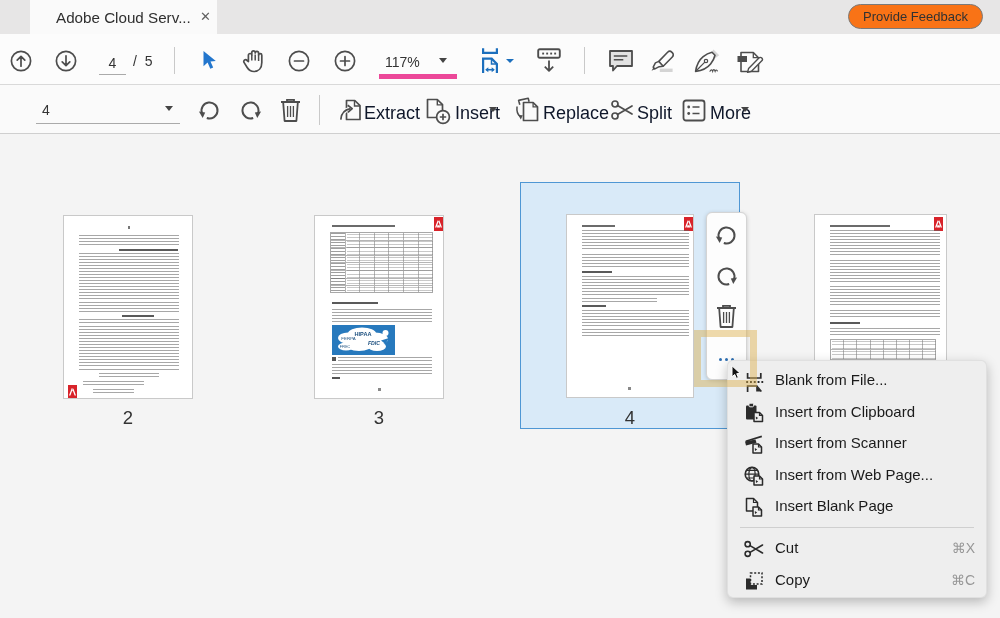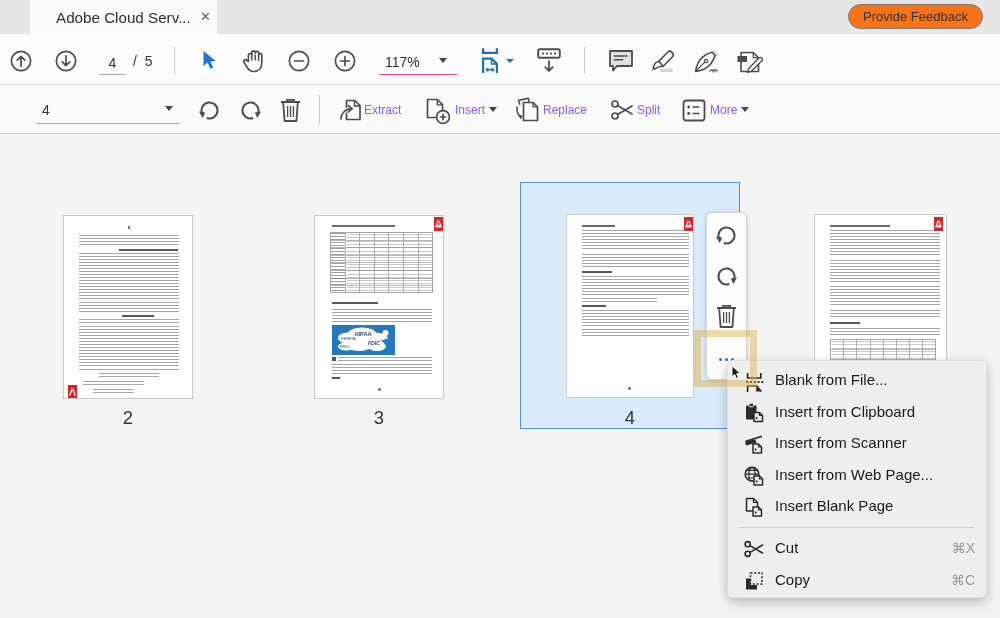--- a/index.html
+++ b/index.html
@@ -8,21 +8,21 @@
   
   #tabbar{left:0;top:0;width:1000px;height:34px;background:#e7e6e6;}
   #tab{left:30px;top:0;width:187px;height:34px;background:#fafafa;color:#2f2f2f;font-size:15.2px;}
   #tab .t{position:absolute;left:26px;top:9px;letter-spacing:0;}
   #tab .x{position:absolute;left:170px;top:9px;color:#5f5f5f;font-size:13px;}
   #feedback{left:848px;top:4px;width:133px;height:23px;background:#f97316;border:1.5px solid #7a7a7a;border-radius:13px;color:#323232;font-size:13px;text-align:center;line-height:23px;}
   
   #tb1{left:0;top:34px;width:1000px;height:50px;background:#fcfcfc;border-bottom:1px solid #d9d9d9;}
   #tb2{left:0;top:85px;width:1000px;height:48px;background:#fafafa;border-bottom:1px solid #cfcfcf;}
   .sep1{width:1px;background:#c9c9c9;}
-  .lbl{color:#8b5cf6;font-size:12px;}
+  .lbl{color:#0f172a;font-size:18px;}
   .caret{width:0;height:0;border-left:4.5px solid transparent;border-right:4.5px solid transparent;border-top:5px solid #444;}
   
   #content{left:0;top:134px;width:1000px;height:484px;background:#f4f4f4;}
   .page{background:#fff;border:1px solid #c9c9c9;box-sizing:border-box;overflow:hidden;}
   .pnum{color:#333;font-size:18.5px;}
   .tx{background-image:repeating-linear-gradient(to bottom,rgba(95,95,95,0.55) 0px,rgba(95,95,95,0.55) 1px,transparent 1px,transparent 3px);}
   .hd{background:#5a5a5a;height:2px;}
   #selbox{left:520px;top:182px;width:220px;height:247px;background:#d9eaf8;border:1.5px solid #4f97d4;box-sizing:border-box;}
   #vtb{left:706px;top:212px;width:41px;height:168px;background:#fdfdfd;border:1px solid #d4d4d4;border-radius:6px;box-shadow:0 1px 4px rgba(0,0,0,.18);box-sizing:border-box;}
   #ring{left:694px;top:330px;width:63px;height:57px;border:7px solid rgba(219,174,70,0.45);box-sizing:border-box;z-index:40;}
@@ -64,21 +64,21 @@
       <path d="M9.8 7.5v5M13.2 6.5v6M16.6 7.5v5.5" stroke="#4d4d4d" stroke-width="1.5" fill="none"></path>
     </svg>
   <svg class="abs" style="left:288px;top:50px;" width="22" height="22" viewBox="0 0 22 22">
       <circle cx="11" cy="11" r="9.6" fill="none" stroke="#4d4d4d" stroke-width="1.7"></circle>
       <path d="M6.5 11h9" stroke="#4d4d4d" stroke-width="1.7" stroke-linecap="round"></path>
     </svg>
   <svg class="abs" style="left:334px;top:50px;" width="22" height="22" viewBox="0 0 22 22">
       <circle cx="11" cy="11" r="9.6" fill="none" stroke="#4d4d4d" stroke-width="1.7"></circle>
       <path d="M6.5 11h9M11 6.5v9" stroke="#4d4d4d" stroke-width="1.7" stroke-linecap="round"></path>
     </svg>
-  <div class="abs" style="left:379px;top:51px;width:78px;height:23px;line-height:23px;border-bottom:1px solid #ec4899;font-size:14px;color:#333;">
+  <div class="abs" style="left:379px;top:51px;width:78px;height:23px;line-height:23px;border-bottom:5px solid #ec4899;font-size:14px;color:#333;">
       <span style="position:absolute;left:6px;">117%</span>
     </div>
   <div class="abs caret" style="left:439px;top:58px;"></div>
   <svg class="abs" style="left:480px;top:47px;" width="20" height="27" viewBox="0 0 20 27">
       <path d="M3.1 1.2v4.6h13.8V1.2" fill="none" stroke="#1c6fbd" stroke-width="2.2"></path>
       <path d="M3.1 26V11.7h8.6l5.2 5.2V26" fill="none" stroke="#1c6fbd" stroke-width="2.2"></path>
       <path d="M11.5 12v5h5" fill="none" stroke="#1c6fbd" stroke-width="1.5"></path>
       <path d="M6.2 22.7h7.6" stroke="#1c6fbd" stroke-width="1.6"></path>
       <path d="M8.3 20.2 5.2 22.7l3.1 2.5z" fill="#1c6fbd"></path>
       <path d="M11.7 20.2l3.1 2.5-3.1 2.5z" fill="#1c6fbd"></path>

